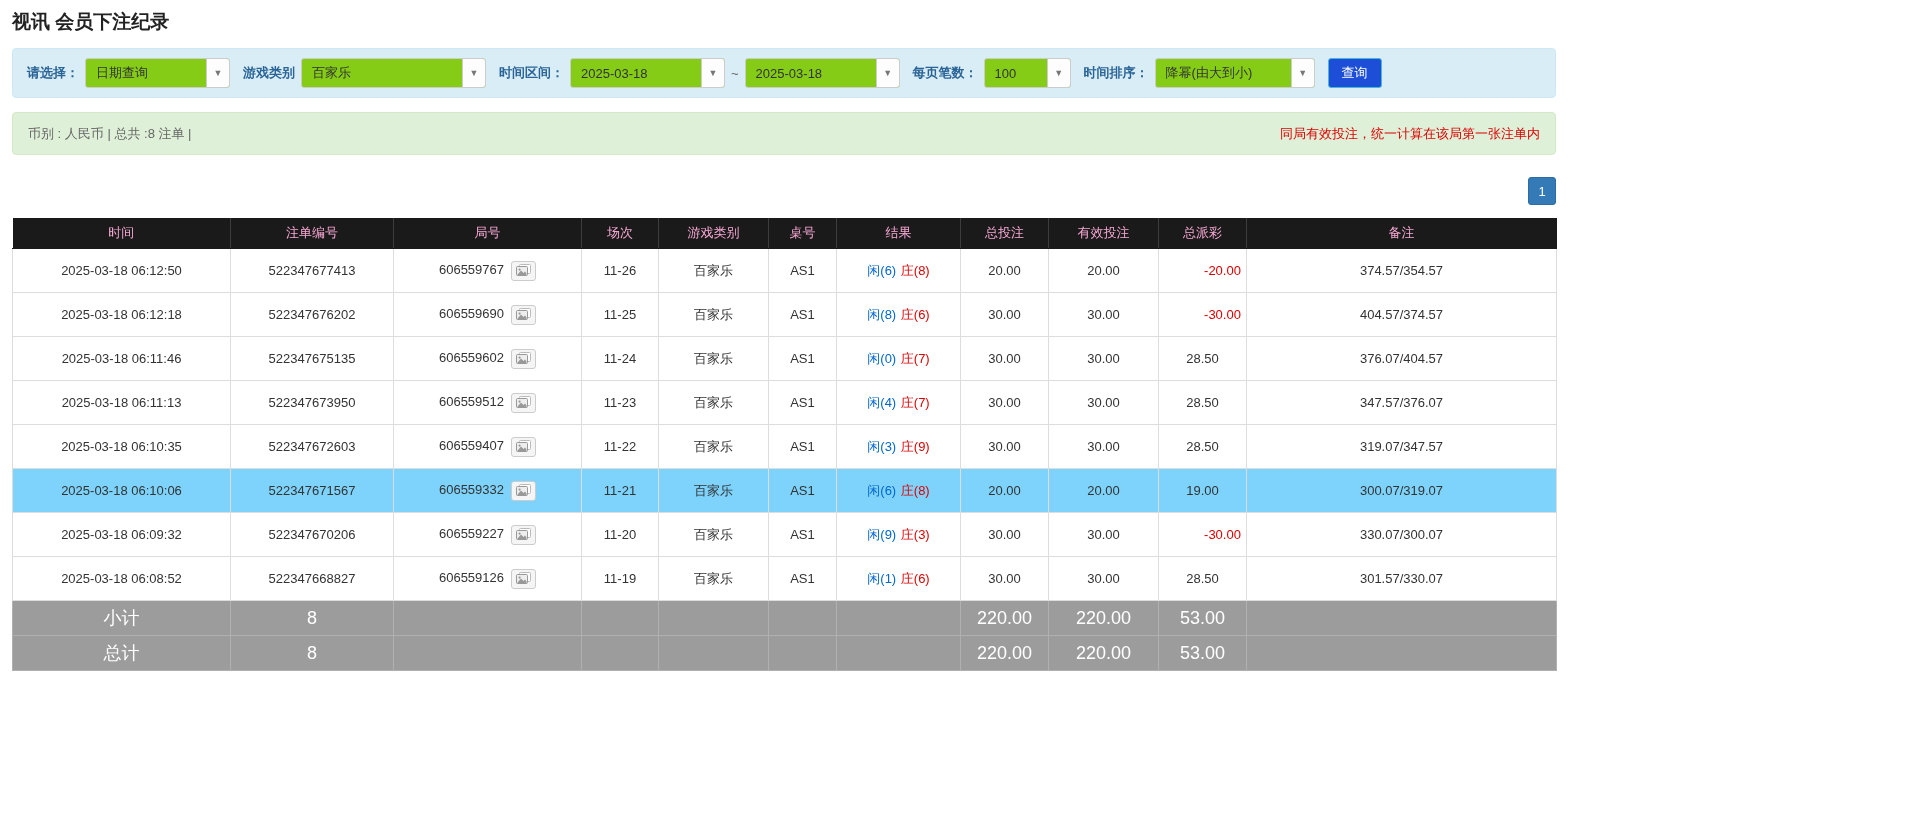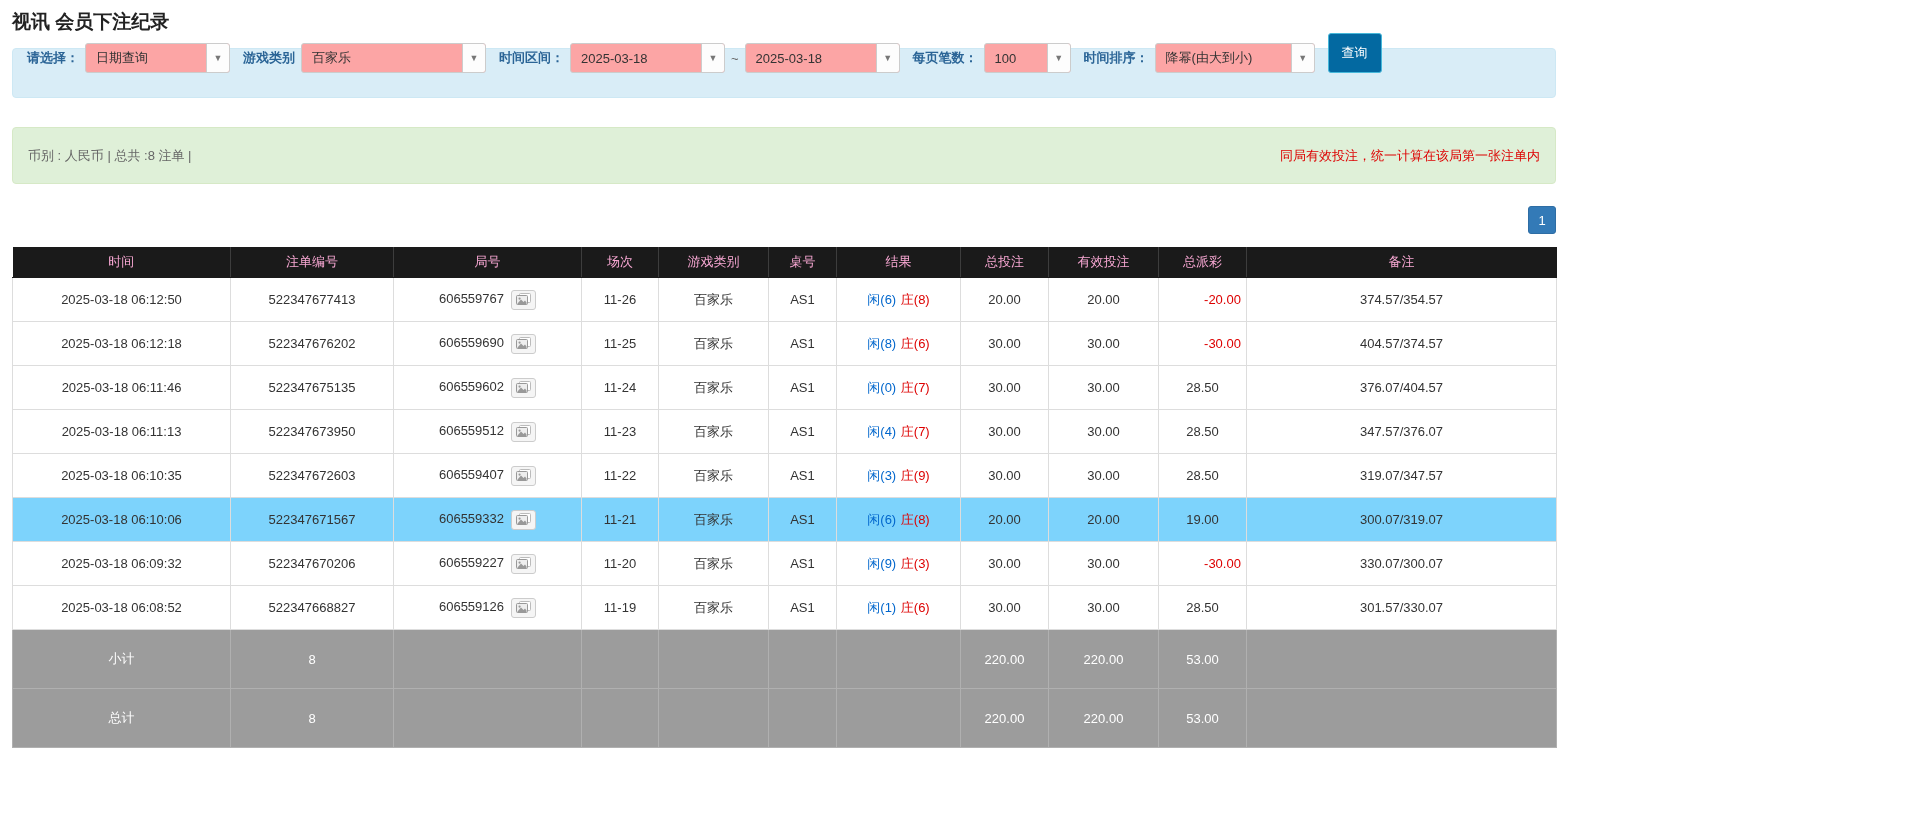--- a/index.html
+++ b/index.html
@@ -5,46 +5,46 @@
   * { box-sizing: border-box; margin: 0; padding: 0; }
   html, body { width: 1919px; height: 815px; overflow: hidden; background: #fff; }
   body { font-family: "Liberation Sans", "DejaVu Sans", sans-serif; color: #333; }
   .container { width: 1568px; padding: 0 12px; }
 
   h1.page-title { font-size: 19px; font-weight: bold; color: #222; margin: 9px 0 13px; }
 
   
   .filter-bar {
     background: #d9edf7; border: 1px solid #cde8f4; border-radius: 4px;
-    padding: 24px 14px; display: flex; align-items: flex-end; height: 44px;
+    padding: 24px 14px; display: flex; align-items: center; height: 44px;
   }
   .filter-group { display: flex; align-items: center; margin-right: 13px; }
   .filter-label { color: #2a6496; font-weight: bold; font-size: 13px; margin-right: 6px; white-space: nowrap; }
   .combo {
-    display: flex; align-items: stretch; background: #fca5a5; border: 1px solid #ccc;
+    display: flex; align-items: stretch; background: #84cc16; border: 1px solid #ccc;
     border-radius: 3px; height: 30px; overflow: hidden;
   }
   .combo-text { padding: 0 10px; font-size: 13px; color: #333; display: flex; align-items: center; flex: 1; white-space: nowrap; overflow: hidden; }
   .combo-caret {
     width: 23px; border-left: 1px solid #ccc; background: #fdfdfd; color: #777;
     display: flex; align-items: center; justify-content: center; font-size: 9px; cursor: pointer; flex: none;
   }
   .w-select { width: 145px; } .w-game { width: 185px; } .w-date { width: 155px; }
   .w-per { width: 87px; } .w-sort { width: 160px; }
   .tilde { color: #666; font-size: 13px; margin: 0 6px 0 0; }
   .btn-query {
-    background: #0369a1; border: 1px solid #46b8da; color: #fff; font-size: 13px;
-    height: 40px; padding: 0 13px; border-radius: 3px; cursor: pointer;
+    background: #1d4ed8; border: 1px solid #46b8da; color: #fff; font-size: 13px;
+    height: 30px; padding: 0 13px; border-radius: 3px; cursor: pointer;
     font-family: inherit;
   }
 
   
   .info-bar {
-    margin-top: 29px; background: #dff0d8; border: 1px solid #d6e9c6; border-radius: 4px;
-    padding: 0 15px; height: 57px; display: flex; align-items: center; justify-content: space-between;
+    margin-top: 14px; background: #dff0d8; border: 1px solid #d6e9c6; border-radius: 4px;
+    padding: 0 15px; height: 43px; display: flex; align-items: center; justify-content: space-between;
   }
   .info-summary { color: #666; font-size: 13px; }
   .info-notice { color: #dd0000; font-size: 13px; }
 
   
   .pagination-row { display: flex; justify-content: flex-end; margin: 22px 0 13px; }
   .page-btn {
     min-width: 28px; height: 28px; background: #337ab7; border: 1px solid #2e6da4;
     color: #fff; font-size: 13px; display: flex; align-items: center; justify-content: center;
     border-radius: 3px; cursor: pointer;
@@ -65,22 +65,22 @@
   .data-table tbody tr.highlight td { background: #7dd3fc; }
   .res-player { color: #0066cc; }
   .res-banker { color: #dd0000; margin-left: 1px; }
   td.bet-link { color: #337ab7; cursor: pointer; }
   td.payout.neg { color: #dd0000; padding-left: 44px; }
   .round-icon-btn {
     border: 1px solid #ccc; background: #f5f5f5; border-radius: 3px;
     padding: 2px 4px 0; margin-left: 7px; cursor: pointer; vertical-align: middle;
   }
   .data-table tfoot td {
-    background: #9c9c9c; color: #fff; font-size: 13px; text-align: center;
-    height: 31px; padding: 20px; border: 1px solid #b0b0b0;
+    background: #9c9c9c; color: #fff; font-size: 18px; text-align: center;
+    height: 31px; padding: 5px; border: 1px solid #b0b0b0;
   }
 </style>
 </head>
 <body>
 
 <div class="container">
 
   <h1 class="page-title">视讯 会员下注纪录</h1>
 
   <div class="filter-bar">

